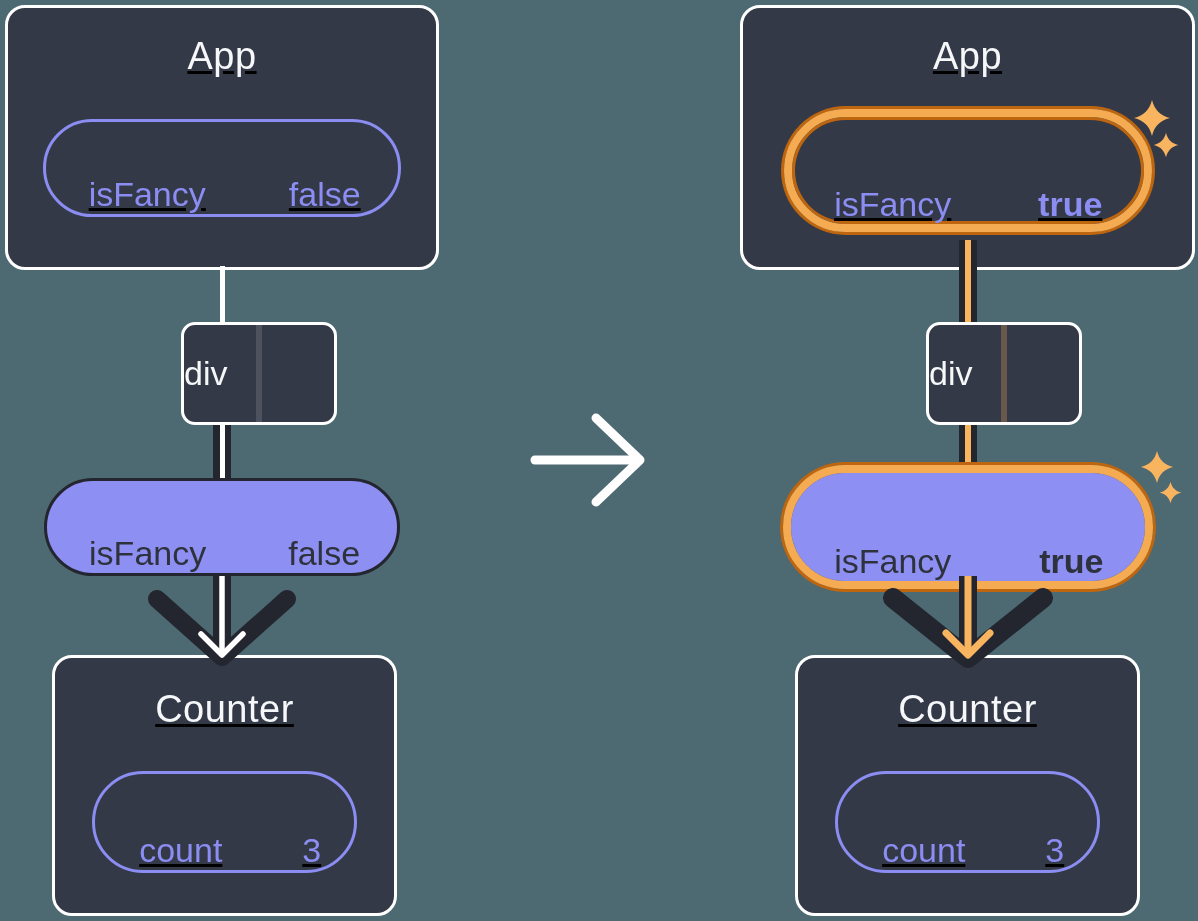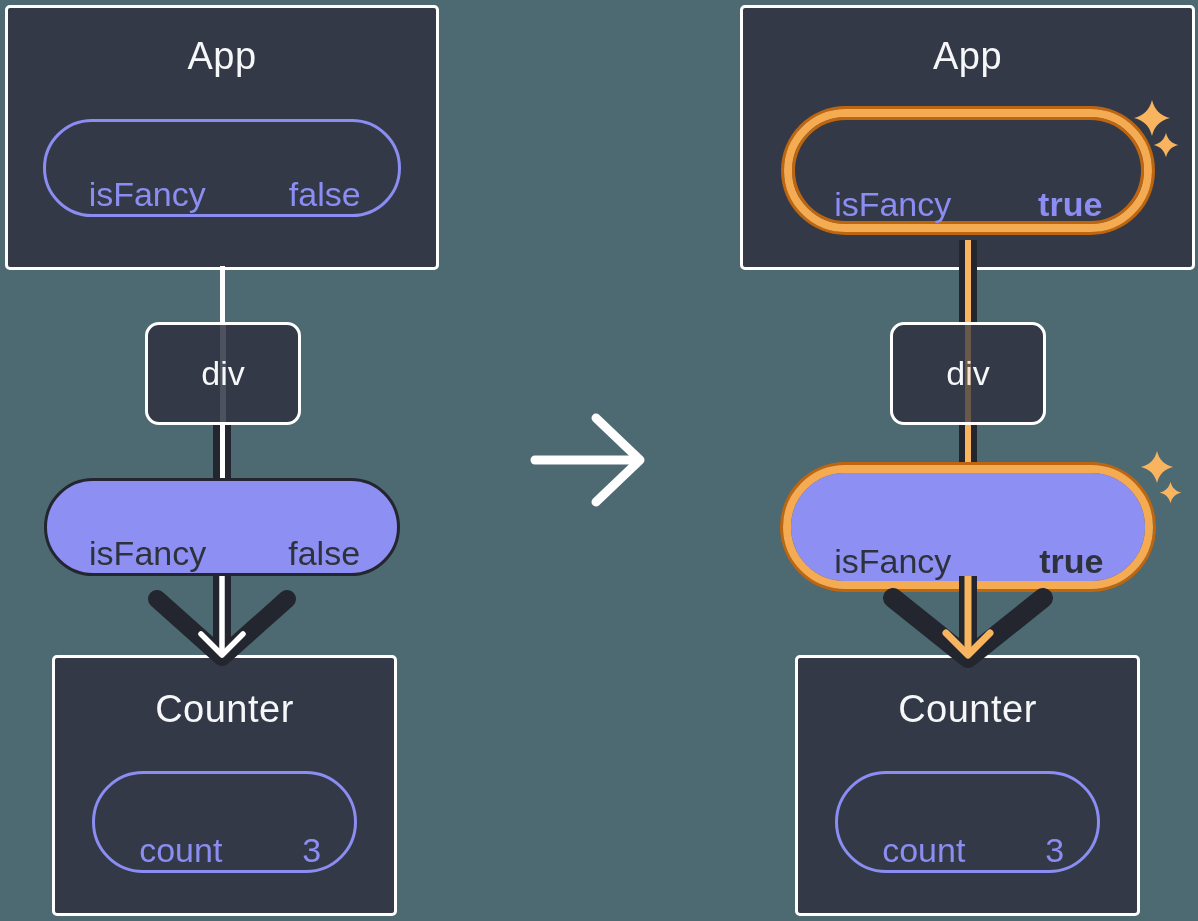--- a/index.html
+++ b/index.html
@@ -18,22 +18,23 @@
   *{margin:0;padding:0;box-sizing:border-box;}
   html,body{background:var(--bg);}
   body{font-family:"Liberation Sans","DejaVu Sans",sans-serif;}
   .stage{position:relative;width:1198px;height:921px;background:var(--bg);overflow:hidden;}
 
   
   .card{
     position:absolute;
     background:var(--card);
     border:3.5px solid var(--card-border);
-    border-radius:5px;
+    border-radius:20px;
     z-index:1;
+    text-decoration:underline;
   }
   .card-title{
     color:var(--text-light);
     font-size:38px;
     font-weight:500;
     text-align:center;
     letter-spacing:.5px;
   }
 
   
@@ -79,22 +80,23 @@
   .ring .pill-fill-in{background:var(--purple-fill);color:var(--ink-dark);}
   .ring .pill-fill-in .sep{background:var(--dark);}
 
   
   .div-box{
     position:absolute;
     width:156px;height:103px;
     background:var(--card);
     border:3.5px solid var(--card-border);
     border-radius:14px;
-    display:flex;align-items:center;justify-content:center;
+    display:flex;align-items:center;justify-content:flex-start;
     z-index:3;
+    margin-left:36px;
   }
   .div-box .label{color:var(--text-light);font-size:34px;}
   .stripe{
     position:absolute;top:0;bottom:0;left:50%;
     width:6px;transform:translateX(-50%);
   }
   .stripe-white{background:rgba(255,255,255,.13);}
   .stripe-orange{background:rgba(246,173,85,.28);}
 
   

